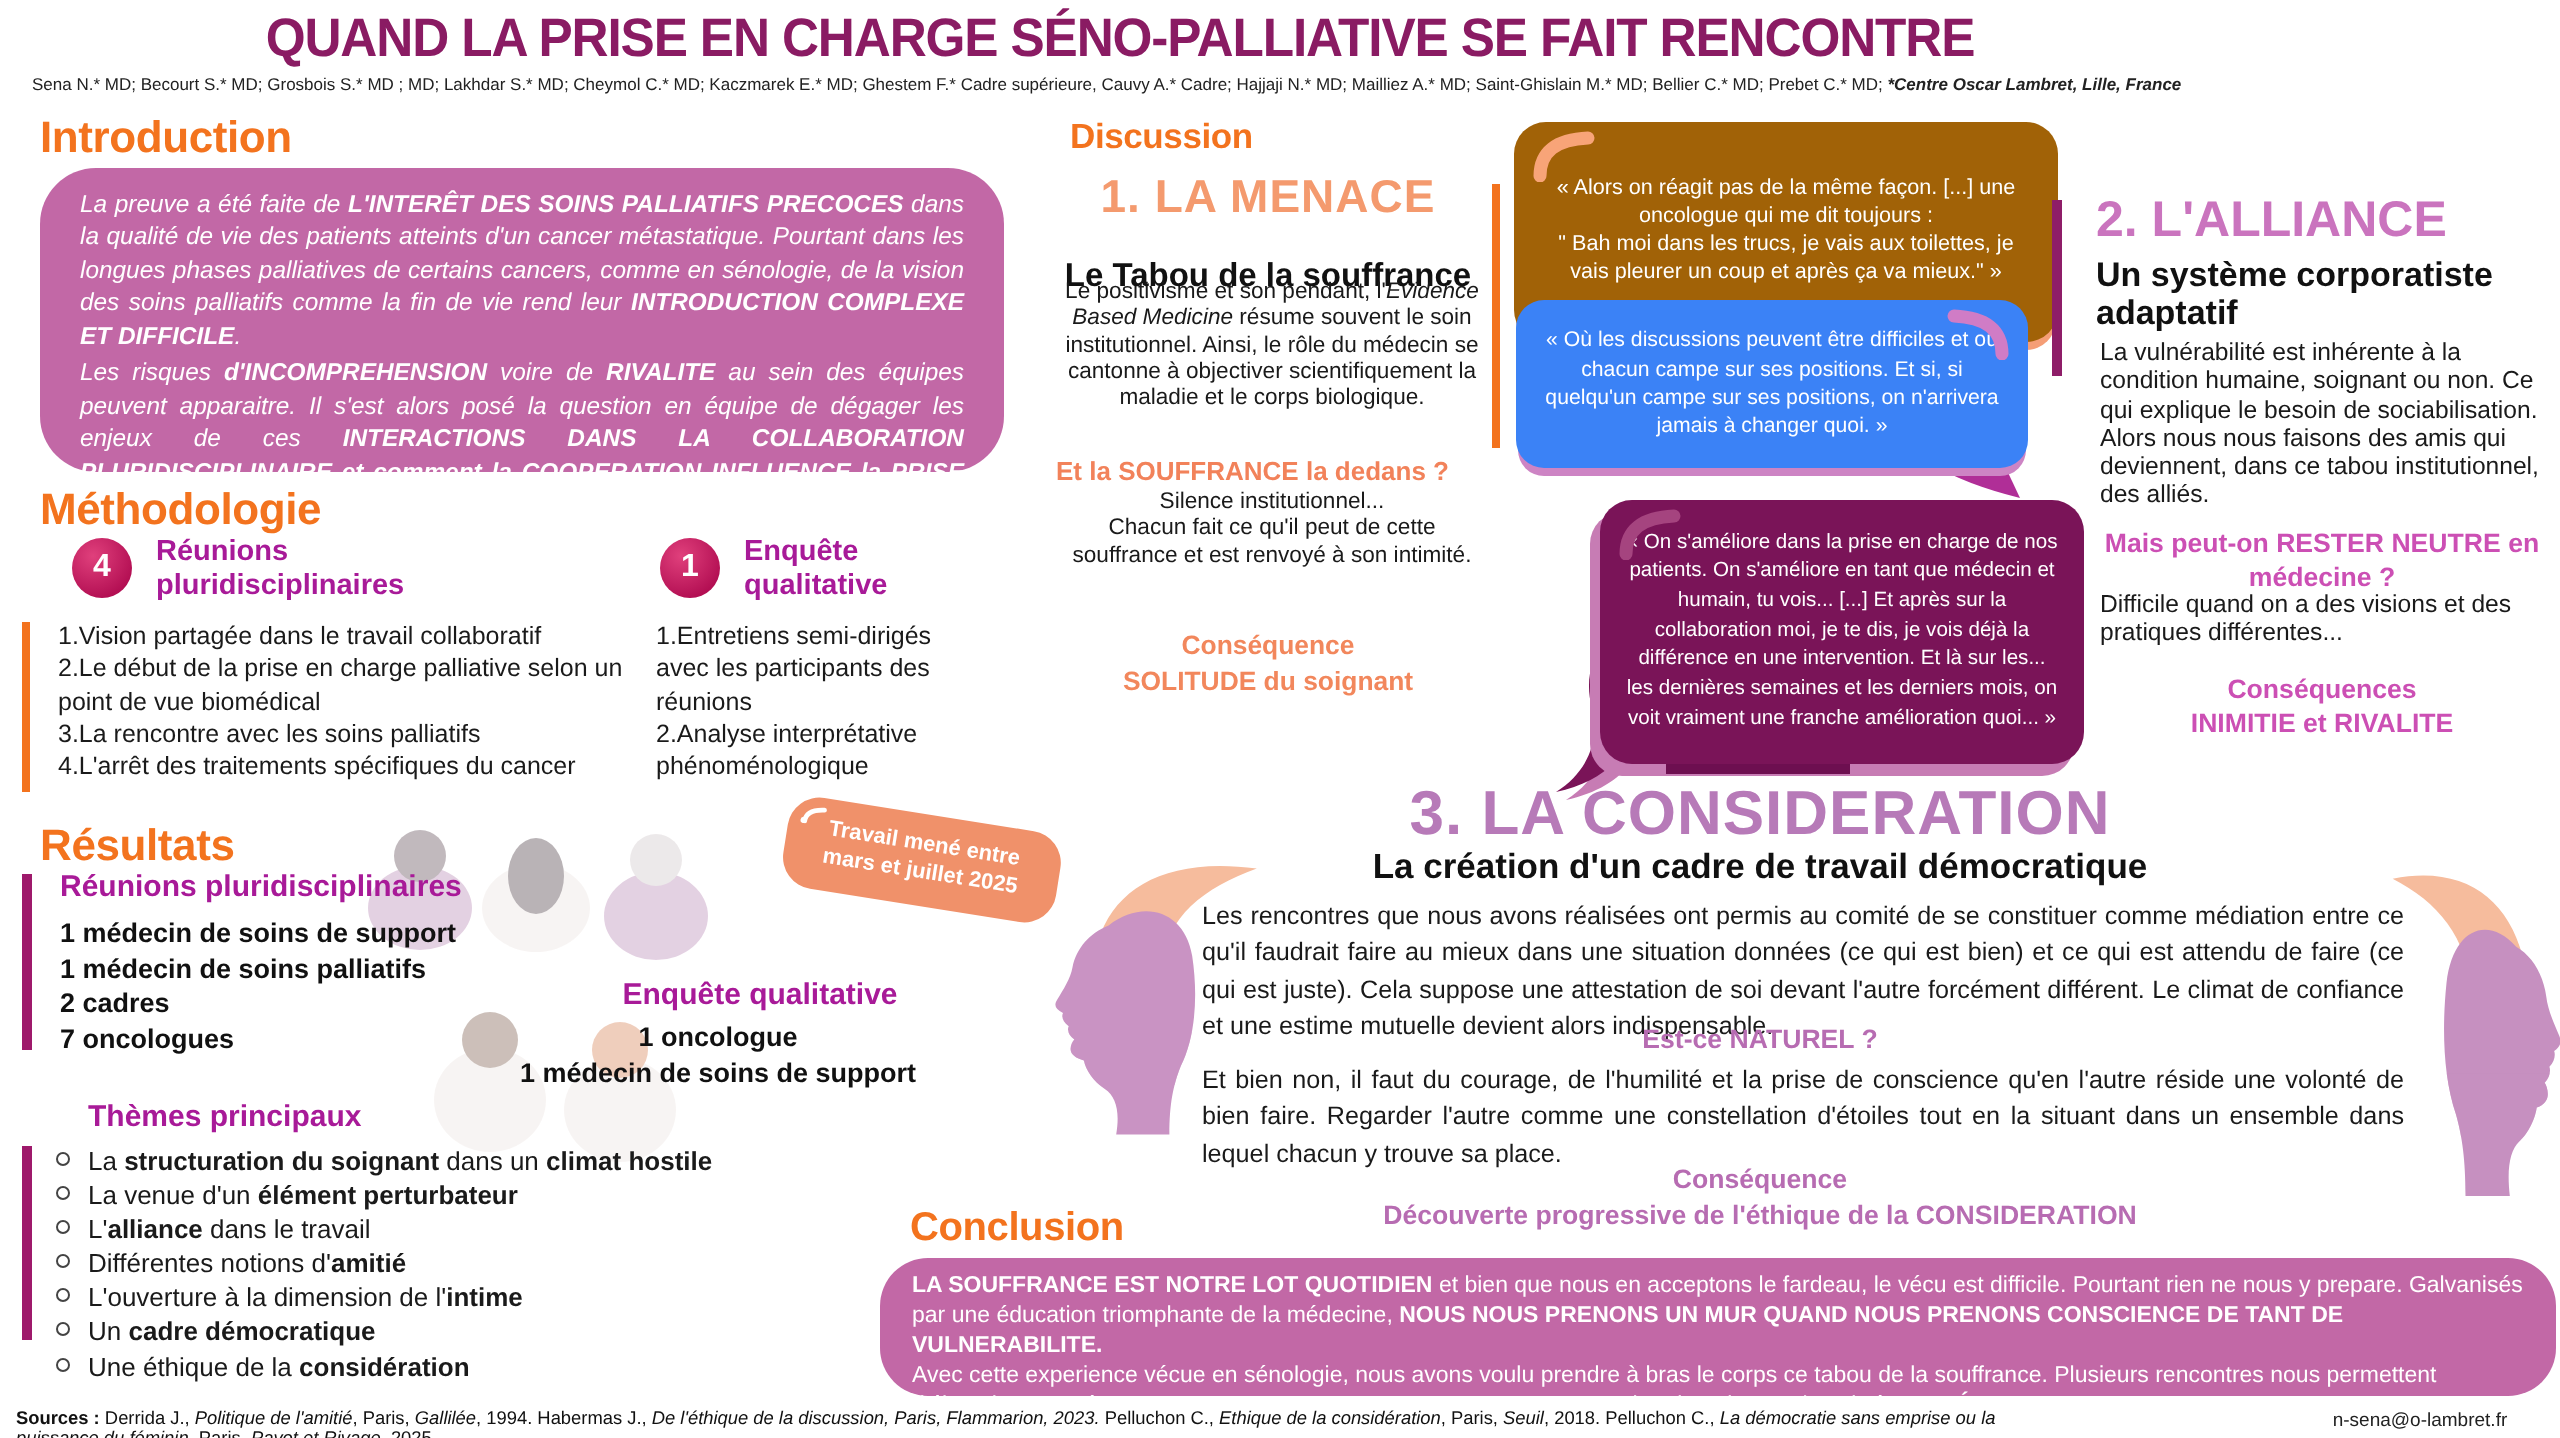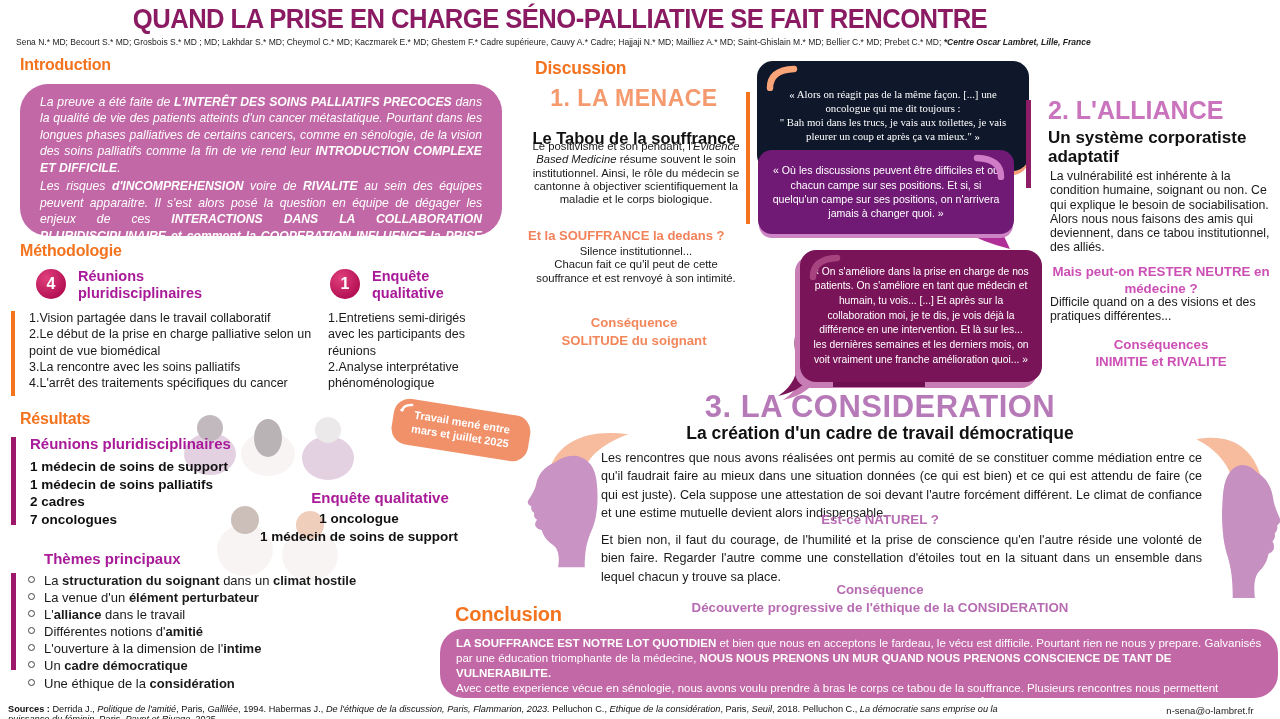--- a/index.html
+++ b/index.html
@@ -1,19 +1,19 @@
 <!DOCTYPE html>
 <html><head>
 <meta charset="utf-8">
 <style>
   html,body{margin:0;padding:0;background:#ffffff;}
   .poster{position:relative;width:1280px;height:719px;background:#ffffff;overflow:hidden;
           font-family:"Liberation Sans",sans-serif;color:#1a1a1a;}
   .abs{position:absolute;}
-  .orange-h{color:#f3731e;font-weight:700;font-size:16px;letter-spacing:-0.2px;}
+  .orange-h{color:#f3731e;font-weight:700;font-size:22px;letter-spacing:-0.2px;}
   .magenta-h{color:#a81a98;font-weight:700;}
   .vbar{position:absolute;}
   
   .title{left:70px;top:4px;width:980px;text-align:center;font-size:27px;font-weight:800;
          color:#8a1b63;letter-spacing:-0.6px;transform:scaleX(.95);}
   .authors{left:16px;top:37px;width:1045px;font-size:8.5px;color:#222;white-space:nowrap;}
   .authors i{font-weight:600;}
   .logo{left:1078px;top:3px;width:196px;}
   .logo-row{position:relative;display:flex;align-items:center;height:36px;}
   .logo-centre{position:absolute;left:34px;top:-1px;color:#00a5a0;font-size:9px;letter-spacing:2.5px;font-weight:700;}
@@ -179,33 +179,33 @@
 Chacun fait ce qu'il peut de cette souffrance et est renvoyé à son intimité.</div>
   <div class="abs ocons center" style="left:528px;top:314px;width:212px;">
     <div>Conséquence</div>
     <div>SOLITUDE du soignant</div>
   </div>
   <div class="vbar" style="left:746px;top:92px;width:4px;height:132px;background:#f3731e;"></div>
 
   <svg class="abs" style="left:772px;top:169px;" width="40" height="24">
     <path d="M0 23 Q18 15 24 0 L40 0 Q28 17 0 23 Z" fill="#ee6b33"></path>
   </svg>
-  <div class="bubble" style="left:757px;top:61px;width:272px;height:110px;background:#0f172a;border-radius:16px;
-       padding:0 12px;font-size:10.8px;line-height:1.28;box-shadow:0 5px 0 -1px #f59e76;font-family:Liberation Serif, serif;">
+  <div class="bubble" style="left:757px;top:61px;width:272px;height:110px;background:#a16207;border-radius:16px;
+       padding:0 12px;font-size:10.8px;line-height:1.28;box-shadow:0 5px 0 -1px #f59e76;">
     <svg class="hl" width="34" height="26">
       <path d="M5 23 Q5 5 29 4" stroke="#f8a478" stroke-width="6.5" fill="none" stroke-linecap="round"></path>
     </svg>
     <span>« Alors on réagit pas de la même façon. [...] une oncologue qui me dit toujours :
 " Bah moi dans les trucs, je vais aux toilettes, je vais pleurer un coup et après ça va mieux." »</span>
   </div>
 
   <svg class="abs" style="left:966px;top:232px;" width="44" height="18">
     <path d="M0 0 L36 0 L44 17 Q16 10 0 0 Z" fill="#b02e97"></path>
   </svg>
-  <div class="bubble" style="left:758px;top:150px;width:256px;height:84px;background:#701a75;border-radius:14px;
+  <div class="bubble" style="left:758px;top:150px;width:256px;height:84px;background:#3b82f6;border-radius:14px;
        padding:7px 12px;font-size:10.6px;line-height:1.35;box-shadow:0 5px 0 -1px #cd84c4;">
     <svg class="hl hl-r" width="34" height="26">
       <path d="M5 23 Q5 5 29 4" stroke="#d07cc6" stroke-width="6.5" fill="none" stroke-linecap="round"></path>
     </svg>
     <span>« Où les discussions peuvent être difficiles et où chacun campe sur ses positions. Et si, si quelqu'un campe sur ses positions, on n'arrivera jamais à changer quoi. »</span>
   </div>
 
   <svg class="abs" style="left:766px;top:298px;" width="74" height="102" viewBox="0 0 74 102">
     <path d="M64 6 C36 14 24 34 30 56 C34 72 28 88 12 98 C40 92 54 74 52 52 C50 32 56 16 64 6 Z" fill="#c77cb4" transform="translate(5 4)"></path>
     <path d="M64 6 C36 14 24 34 30 56 C34 72 28 88 12 98 C40 92 54 74 52 52 C50 32 56 16 64 6 Z" fill="#7a1458"></path>

